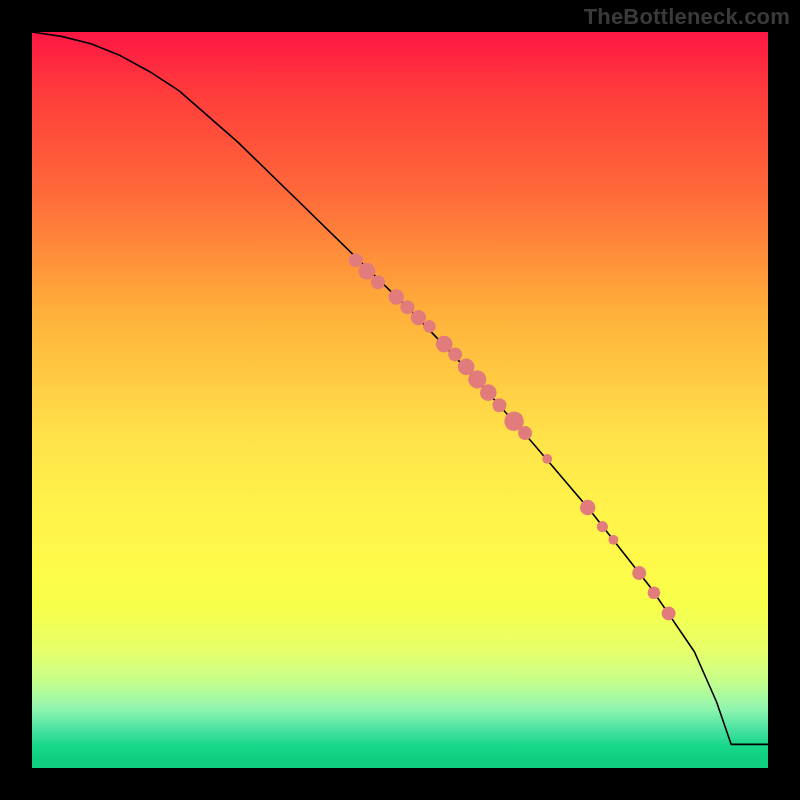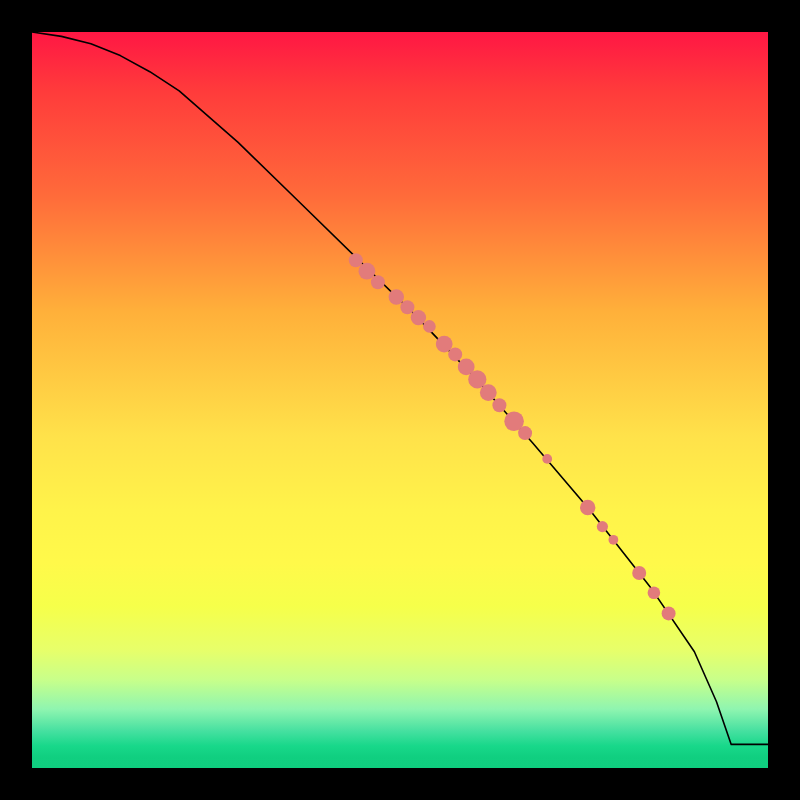--- a/index.html
+++ b/index.html
@@ -59,20 +59,21 @@
     width: 800px;
     height: 800px;
     pointer-events: none;
   }
 </style>
 </head>
 <body>
 
 <div class="stage">
   <div class="plot-area"></div>
+  <div class="watermark">TheBottleneck.com</div>
   <svg class="overlay" viewBox="0 0 800 800" preserveAspectRatio="none">
     <g id="curve-group">
         <path d="M32.0 32.0 L61.4 36.4 L90.9 43.8 L120.3 55.6 L149.8 71.7 L179.2 90.9 L238.1 142.4 L297.0 199.8 L355.8 257.2 L414.7 314.6 L473.6 376.4 L532.5 442.7 L591.4 511.9 L650.2 586.9 L694.4 651.7 L716.5 701.8 L731.2 744.4 L768.0 744.4" fill="none" stroke="#000000" stroke-width="1.6" stroke-linejoin="round" stroke-linecap="round"></path>
       </g>
     <g id="points-group">
         <circle cx="355.8" cy="260.2" r="7.0" fill="#e27b7b" stroke="#d66a6a" stroke-width="0"></circle>
         <circle cx="366.9" cy="271.2" r="8.4" fill="#e27b7b" stroke="#d66a6a" stroke-width="0"></circle>
         <circle cx="377.9" cy="282.2" r="7.0" fill="#e27b7b" stroke="#d66a6a" stroke-width="0"></circle>
         <circle cx="396.3" cy="297.0" r="7.7" fill="#e27b7b" stroke="#d66a6a" stroke-width="0"></circle>
         <circle cx="407.4" cy="307.3" r="7.0" fill="#e27b7b" stroke="#d66a6a" stroke-width="0"></circle>

